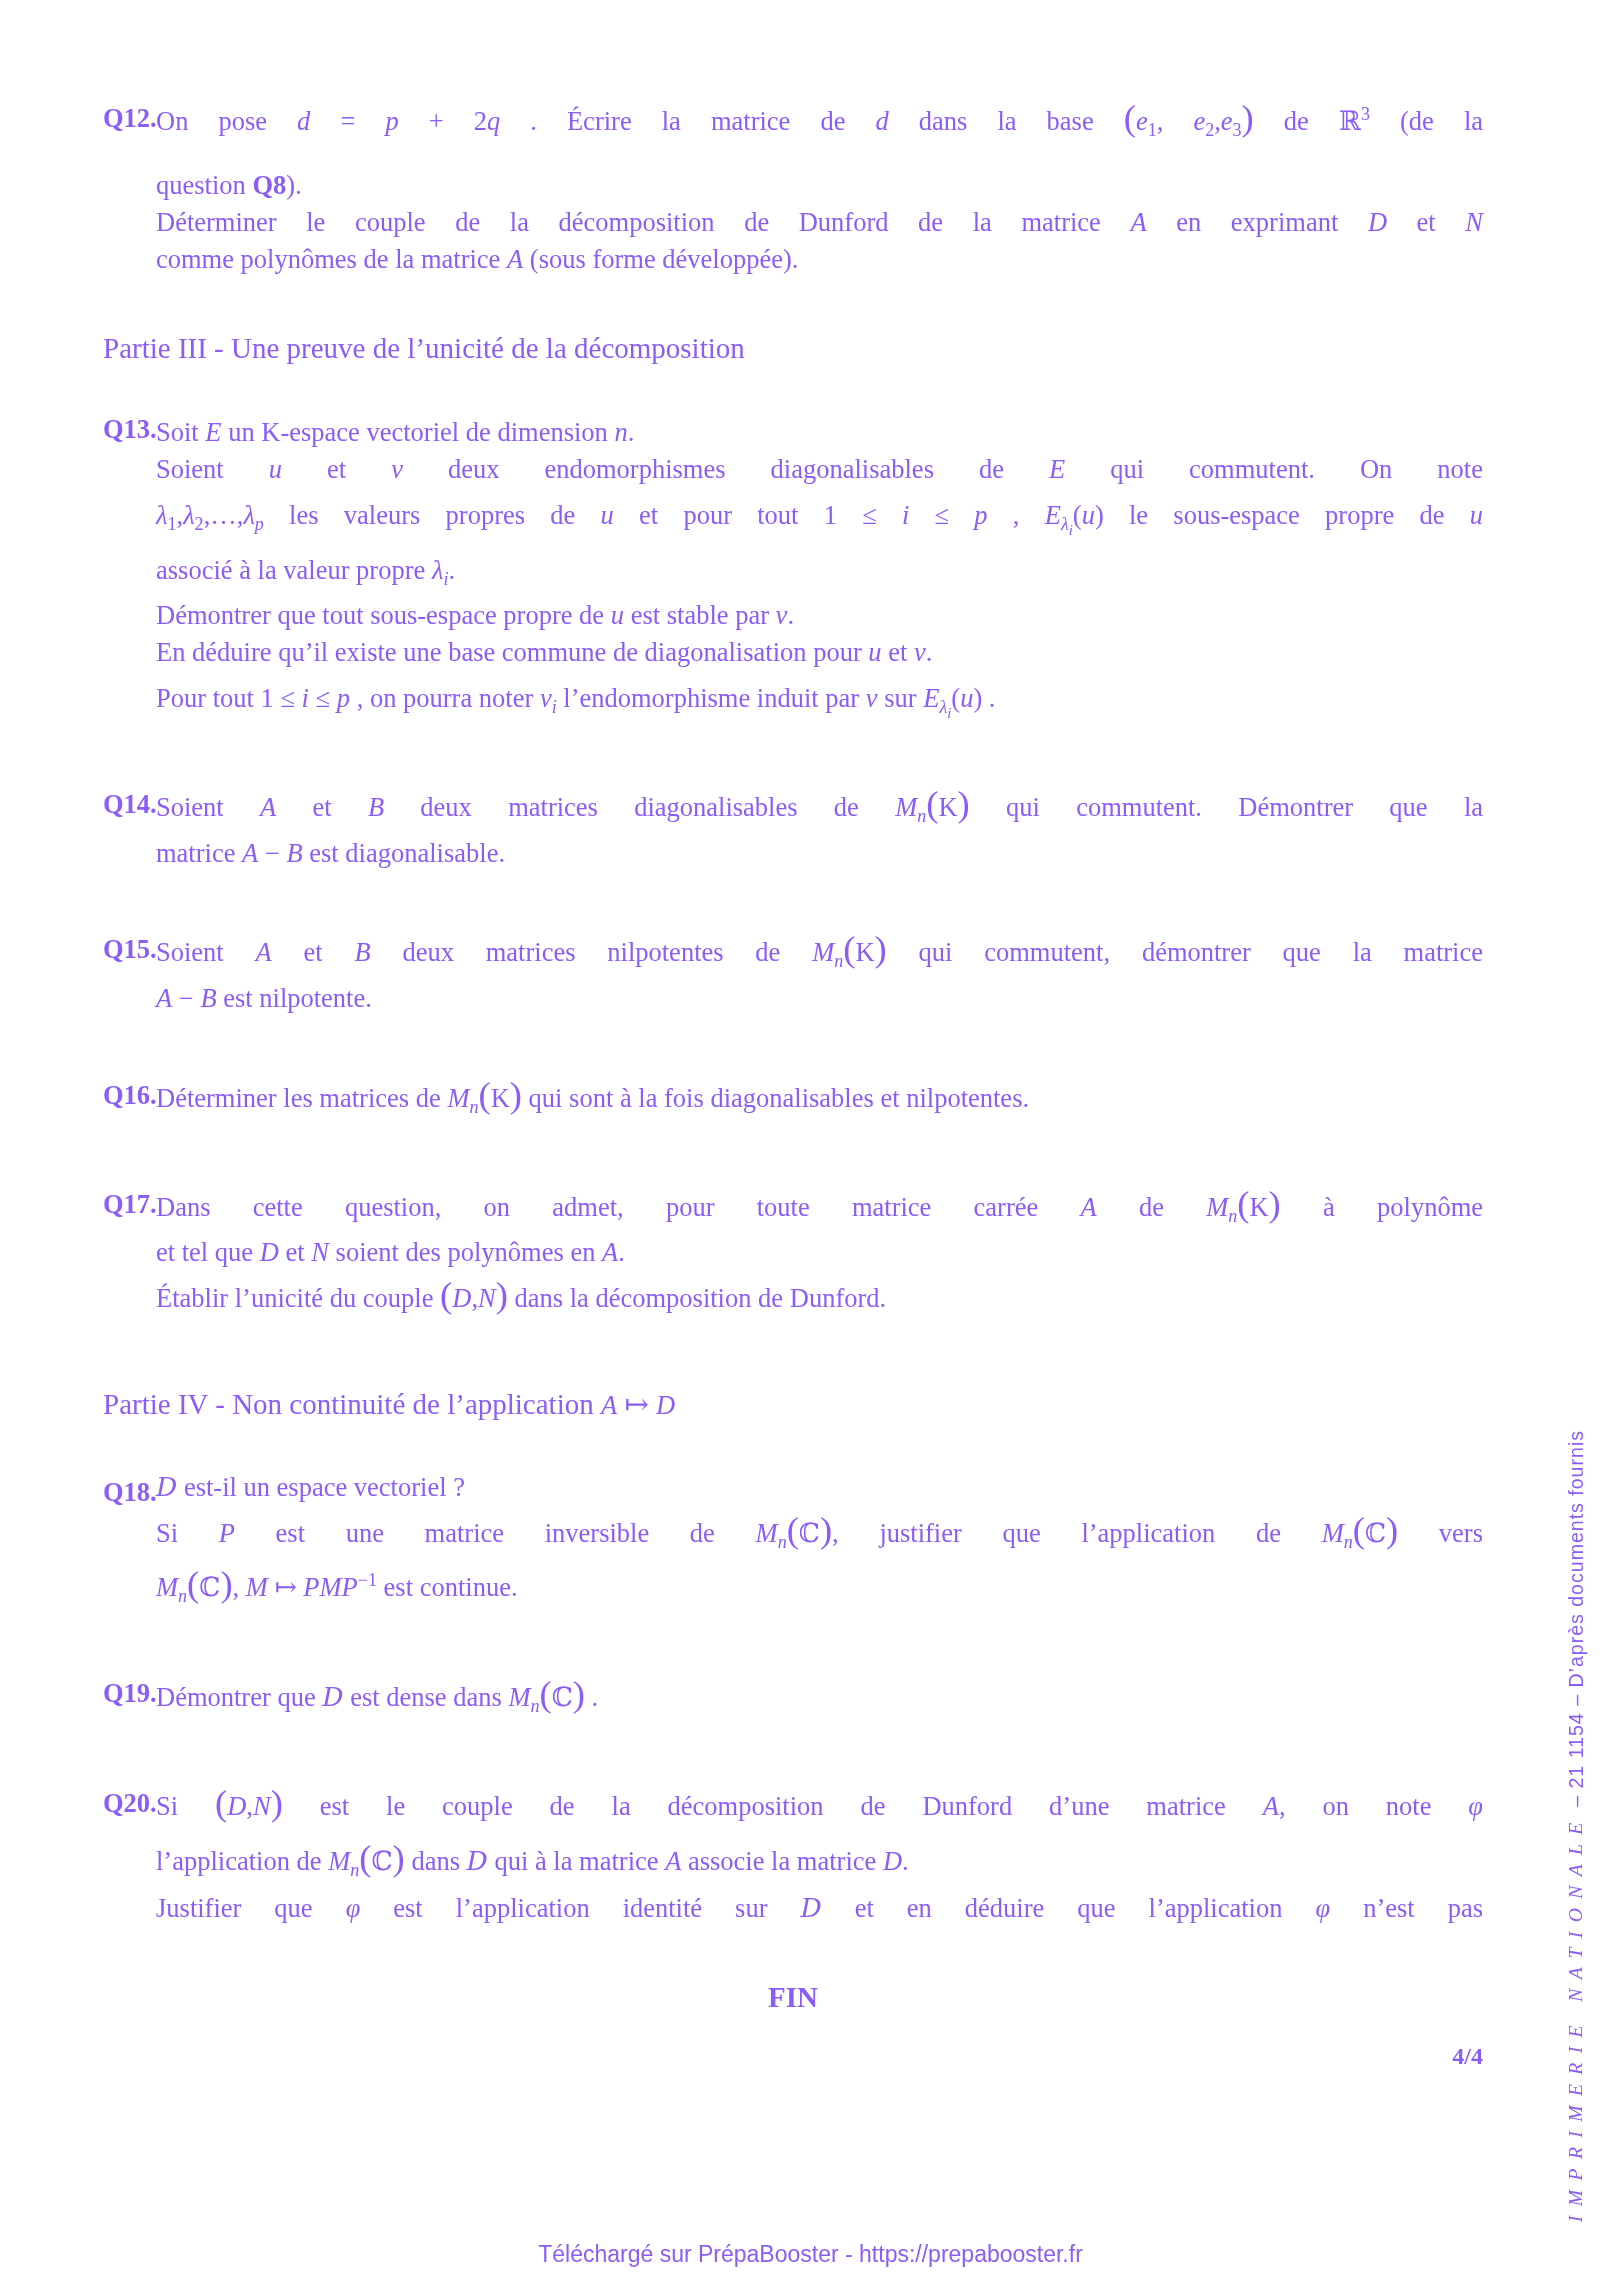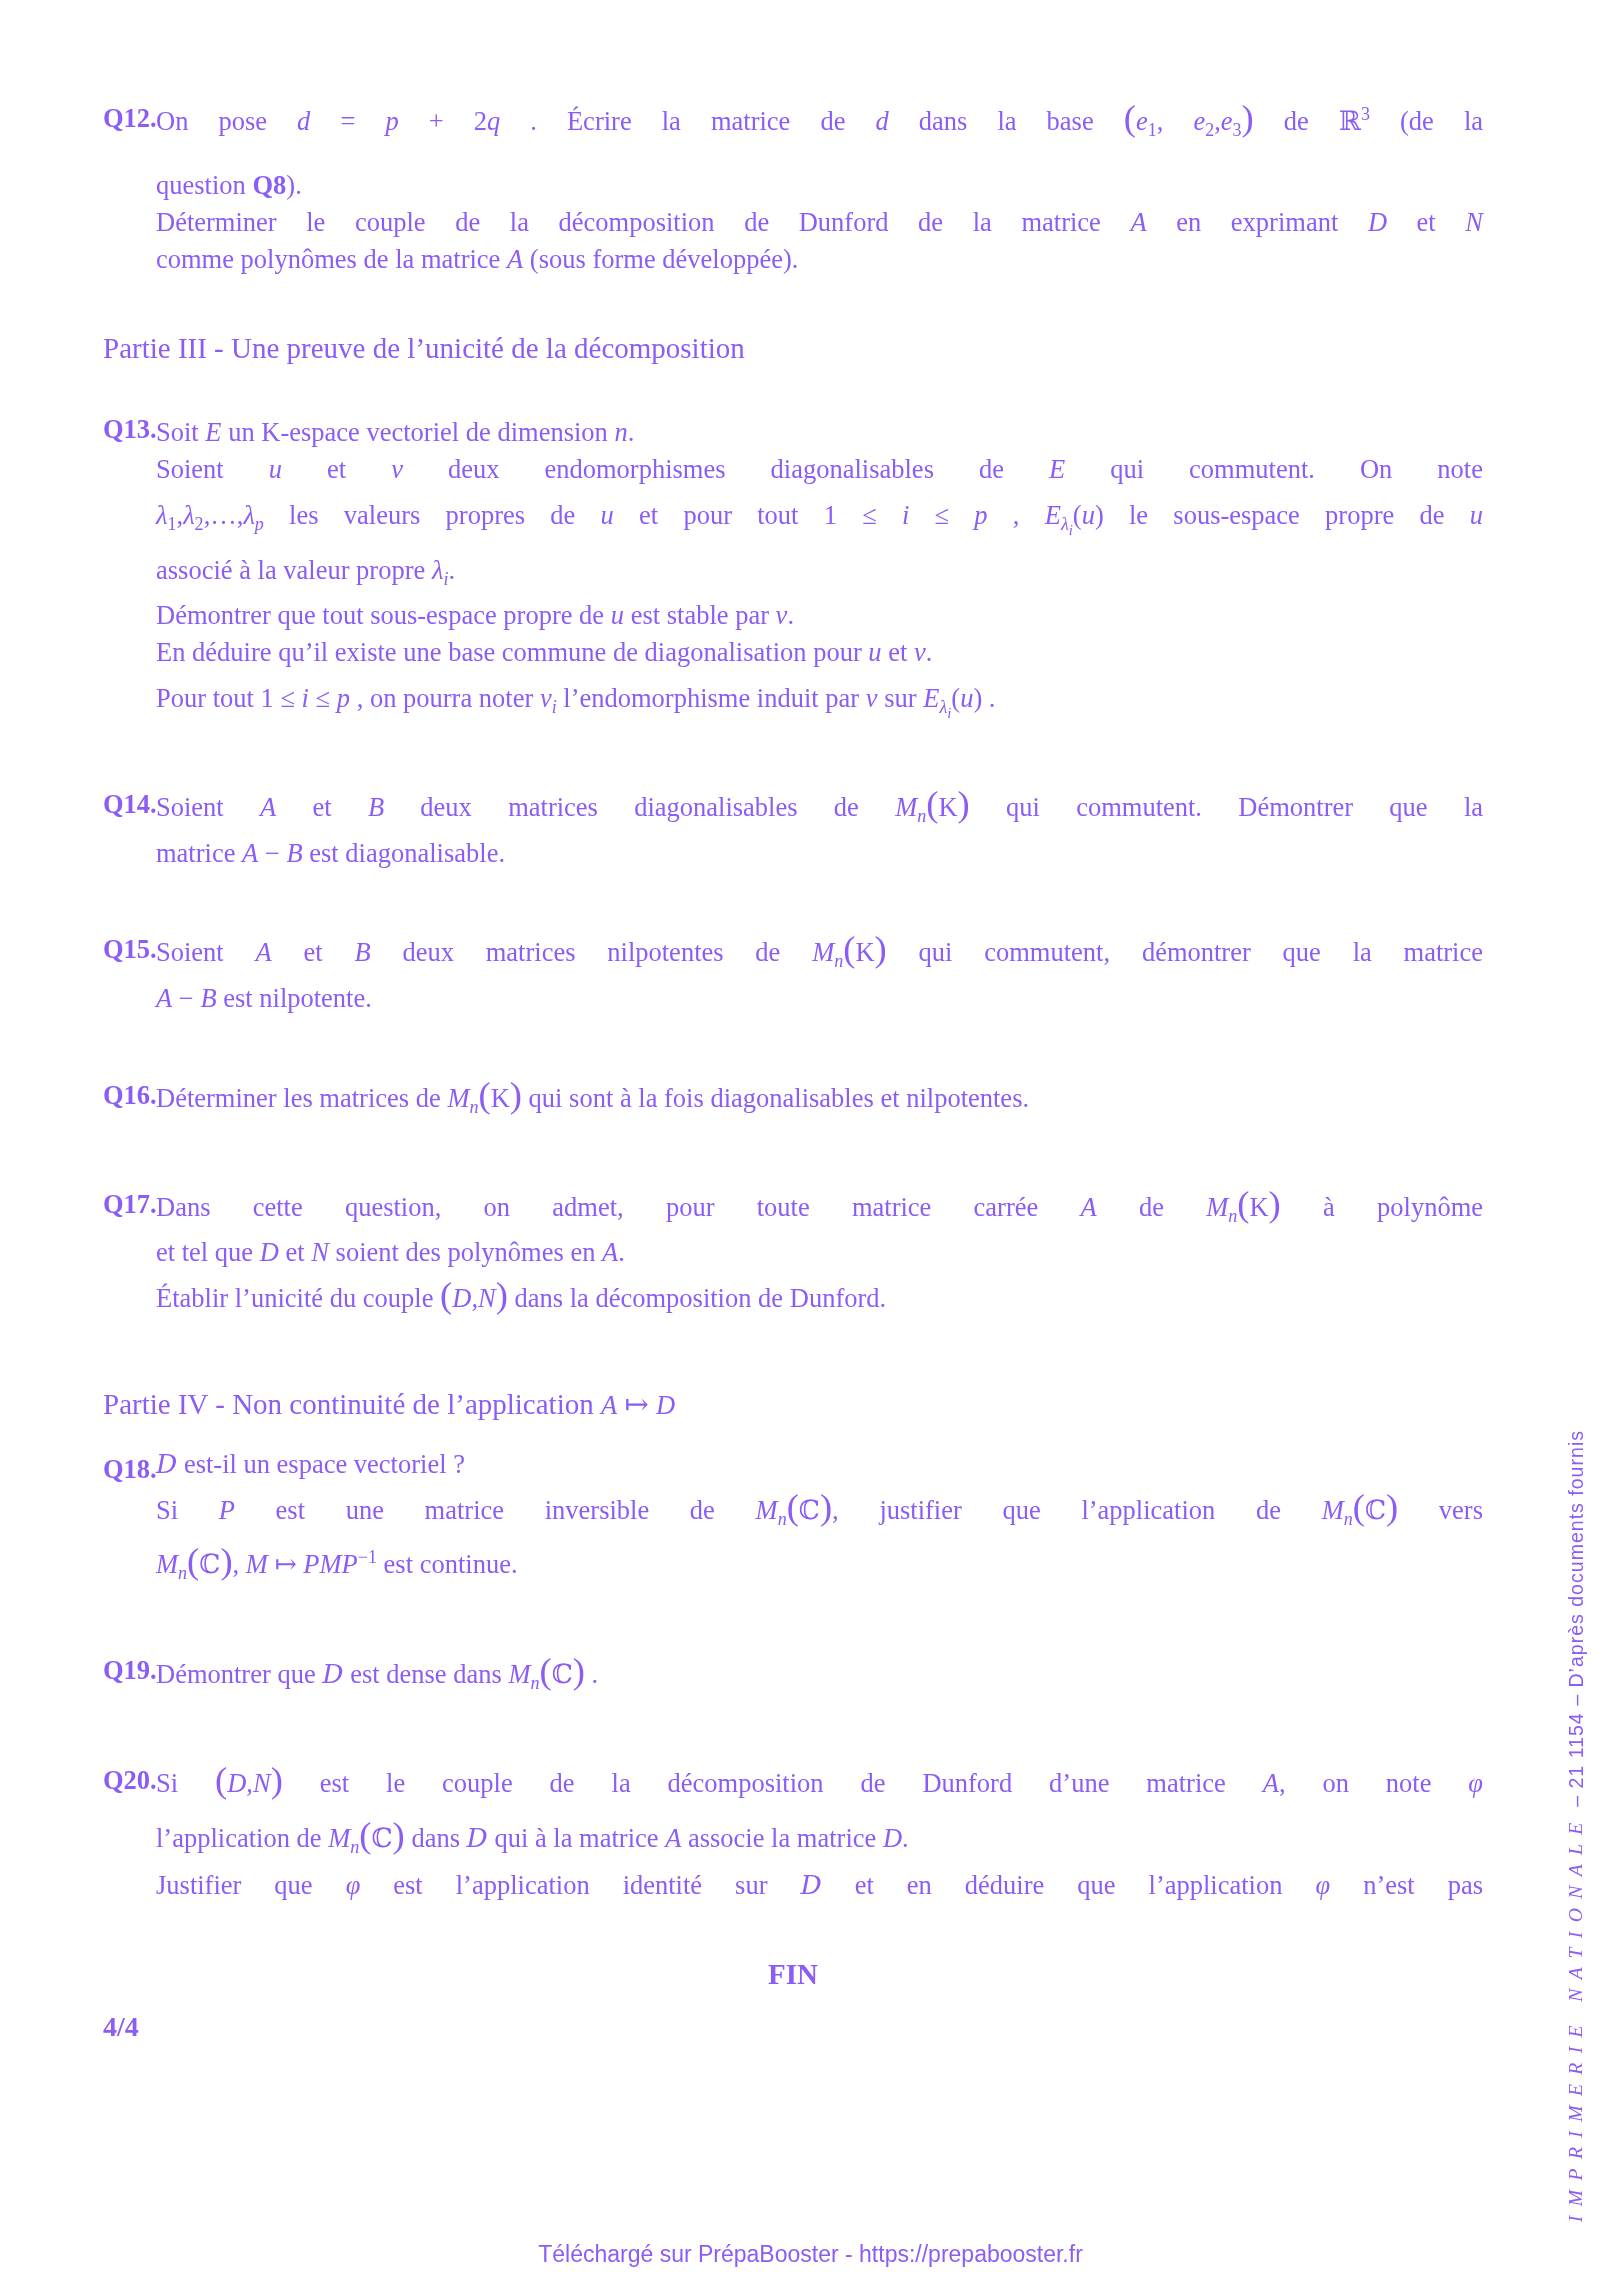--- a/index.html
+++ b/index.html
@@ -20,23 +20,23 @@
   .tall{padding:8.8px 0;}
   .xtall{padding-bottom:27.4px;}
   sub{font-size:68%;line-height:0;}
   sub sub{font-size:82%;}
   sup{font-size:68%;line-height:0;}
   .bp{font-size:138%;vertical-align:-7%;line-height:0;font-weight:normal;}
   .scrD{font-style:italic;font-family:"DejaVu Serif",serif;}
   .partie{font-size:29px;font-weight:normal;margin:0;}
   .partie i{font-size:26.5px;}
   .partie3{margin:37px 0 49px 0;}
-  .partie4{margin:61px 0 24px 0;}
+  .partie4{margin:61px 0 47px 0;}
   .fin{text-align:center;font-weight:bold;font-size:29px;margin-top:49px;}
-  .pagenum{text-align:left;font-weight:bold;font-size:28px;margin-top:20px;}
+  .pagenum{text-align:right;font-weight:bold;font-size:24px;margin-top:29px;}
   .footer{
     position:absolute;left:0;right:0;bottom:25.5px;text-align:center;
     font-family:"Liberation Sans","DejaVu Sans",sans-serif;font-size:23px;
   }
   .vtext{
     position:absolute;right:33px;bottom:71px;
     writing-mode:vertical-rl;transform:rotate(180deg);
     font-size:19.6px;white-space:nowrap;
   }
   .vprinter{

